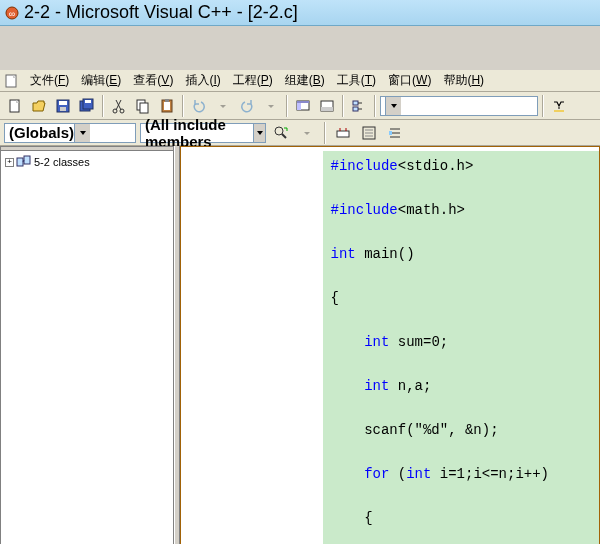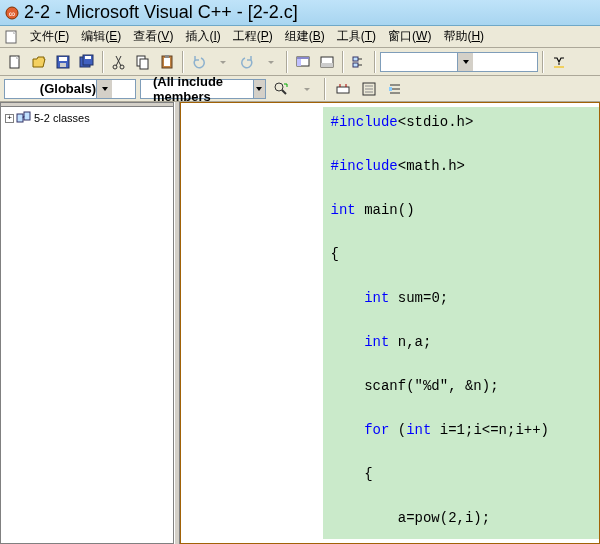--- a/index.html
+++ b/index.html
@@ -1,29 +1,29 @@
 <!DOCTYPE html>
 <html><head>
 <meta charset="utf-8">
 <style>
   * { margin:0; padding:0; box-sizing:border-box; }
   body { font-family: Tahoma, "Microsoft Sans Serif", sans-serif; font-size:12px; background:#d4d0c8; width:600px; height:544px; overflow:hidden; }
   .titlebar { height:26px; background:linear-gradient(#bfe3f9,#a8d5f0); display:flex; align-items:center; padding:0 4px; gap:4px; border-bottom:1px solid #6fa8c7; }
   .tb-icon { width:16px; height:16px; display:flex;align-items:center;justify-content:center;}
   .tb-title { color:#000; font-size:18px; }
-  .menubar { height:22px; background:#ece9d8; display:flex; align-items:center; padding-left:4px; gap:2px; border-bottom:1px solid #aca899;}
+  .menubar { height:22px; background:#ece9d8; display:flex; align-items:center; padding-left:4px; gap:2px; border-bottom:1px solid #aca899;margin-top:44px;}
   .menubar .mi { padding:2px 6px; cursor:default; }
   .menubar .mi u { text-decoration:underline; }
   .menu-icon { width:14px;height:14px; margin-right:4px; display:flex;align-items:center;justify-content:center;}
   .toolbar { height:28px; background:#ece9d8; display:flex; align-items:center; padding:2px 4px; gap:2px; border-bottom:1px solid #aca899;}
   .toolbar2 { height:26px; background:#ece9d8; display:flex; align-items:center; padding:2px 4px; gap:4px; border-bottom:1px solid #aca899;}
   .tbbtn { width:22px; height:22px; display:flex; align-items:center; justify-content:center; border:1px solid transparent; cursor:default;}
   .tbbtn.disabled { opacity:0.4; }
   .sep { width:2px; height:22px; border-left:1px solid #aca899; border-right:1px solid #fff; margin:0 2px; }
-  .combo { height:20px; background:#fff; border:1px solid #7f9db9; display:flex; align-items:center; justify-content:center; padding-left:12px; font-size:13px; }
+  .combo { height:20px; background:#fff; border:1px solid #7f9db9; display:flex; align-items:center; justify-content:flex-start; padding-left:4px; font-size:15px; }
   .combo .cbtn { width:16px;height:18px;background:#d4d0c8;border-left:1px solid #7f9db9;display:flex;align-items:center;justify-content:center;}
   .main { display:flex; height:calc(544px - 26px - 22px - 28px - 26px); }
   .sidebar { width:174px; border:1px solid #808080; background:#fff; display:flex; flex-direction:column; }
   .side-content { flex:1; background:#fff; padding:4px; font-size:11px; font-family:"Microsoft Sans Serif",sans-serif; overflow:auto;}
   .tree-item { display:flex; align-items:center; gap:2px; }
   .plusbox { width:9px;height:9px;border:1px solid #808080;background:#fff;display:flex;align-items:center;justify-content:center;font-size:8px;line-height:1;color:#000; }
   .splitter { width:6px; background:#d4d0c8; cursor:col-resize; border-left:1px solid #fff; border-right:1px solid #808080;}
   .editor-wrap { flex:1; display:flex; flex-direction:column; border:1px solid #a16207; background:#fff; position:relative;align-items:flex-end;}
   .editor { flex:1; background:#caeaca; padding:4px 8px; font-family:"NSimSun","Courier New",monospace; font-size:14px; line-height:22px; overflow:auto; white-space:pre; color:#000;}
   .scroll-x { height:4px; background:#d4d0c8; border-top:1px solid #808080; display:flex; }

